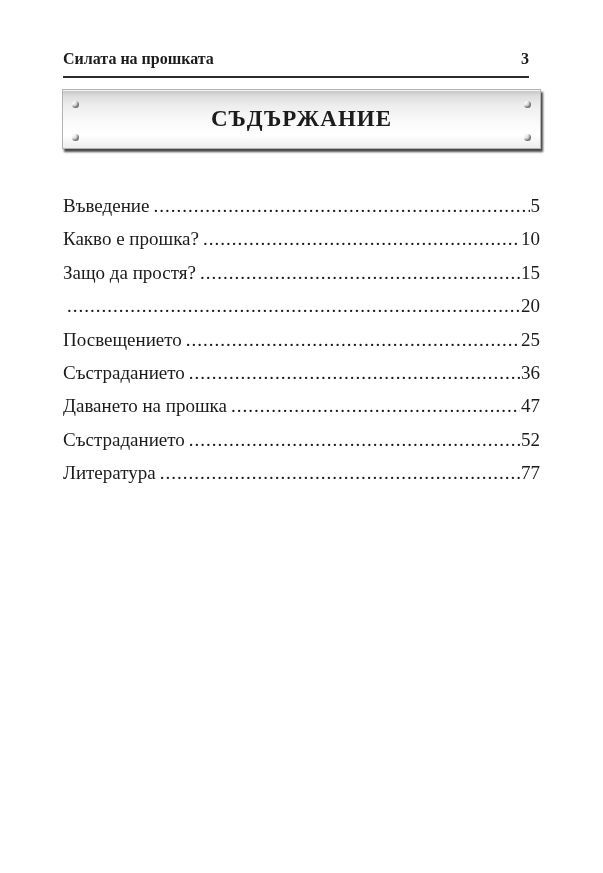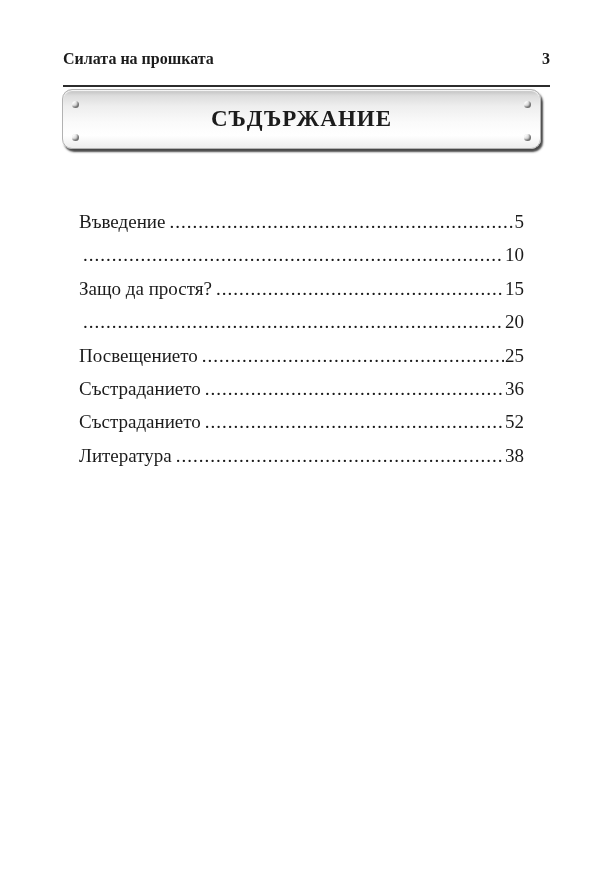--- a/index.html
+++ b/index.html
@@ -13,39 +13,39 @@
     background: #ffffff;
     font-family: "Liberation Serif", "DejaVu Serif", serif;
     color: #1b1b1b;
     overflow: hidden;
   }
 
   
   .running-header {
     position: absolute;
     left: 63px;
-    right: 53px;
+    right: 74px;
     top: 50px;
     display: flex;
     justify-content: space-between;
     align-items: baseline;
     font-weight: bold;
     font-size: 16px;
-    padding-bottom: 17px;
+    padding-bottom: 8px;
     border-bottom: 2px solid #2c2c2c;
   }
 
   
   .plate {
     position: absolute;
     left: 62px;
     top: 89px;
     width: 477px;
     height: 58px;
-    border-radius: 10px;
+    border-radius: 0;
     border: 1px solid #b2b2b2;
     background: linear-gradient(180deg,
       #bfbfbf 0%, #dddddd 10%, #eeeeee 28%,
       #fafafa 55%, #ffffff 78%, #ededed 100%);
     box-shadow: 2px 3px 2px rgba(40,40,40,0.85),
                 inset 0 1px 1px rgba(255,255,255,0.9);
   }
   .plate-title {
     position: absolute;
     left: 0; right: 0; top: 0; bottom: 0;
@@ -70,21 +70,21 @@
   .screw.tr { right: 9px; top: 11px; }
   .screw.br { right: 9px; top: 44px; }
 
   
   .toc {
     position: absolute;
     left: 63px;
     right: 63px;
     top: 189px;
     list-style: none;
-    margin: 16px;
+    margin: 0;
     padding: 0;
     font-size: 19px;
   }
   .toc li {
     display: flex;
     align-items: baseline;
     line-height: 33.4px;
     white-space: nowrap;
   }
   .toc .entry-title {
@@ -122,20 +122,21 @@
   <div class="plate-title">СЪДЪРЖАНИЕ</div>
 </div>
 
 <ul class="toc">
   <li>
     <span class="entry-title">Въведение</span>
     <span class="leader"></span>
     <span class="entry-page">5</span>
   </li>
   <li>
+    <span class="entry-title">Какво е прошка?</span>
     <span class="leader"></span>
     <span class="entry-page">10</span>
   </li>
   <li>
     <span class="entry-title">Защо да простя?</span>
     <span class="leader"></span>
     <span class="entry-page">15</span>
   </li>
   <li>
     <span class="leader"></span>
@@ -145,22 +146,27 @@
     <span class="entry-title">Посвещението</span>
     <span class="leader"></span>
     <span class="entry-page">25</span>
   </li>
   <li>
     <span class="entry-title">Състраданието</span>
     <span class="leader"></span>
     <span class="entry-page">36</span>
   </li>
   <li>
+    <span class="entry-title">Даването на прошка</span>
+    <span class="leader"></span>
+    <span class="entry-page">47</span>
+  </li>
+  <li>
     <span class="entry-title">Състраданието</span>
     <span class="leader"></span>
     <span class="entry-page">52</span>
   </li>
   <li>
     <span class="entry-title">Литература</span>
     <span class="leader"></span>
-    <span class="entry-page">38</span>
+    <span class="entry-page">77</span>
   </li>
 </ul>
 
 </body></html>

